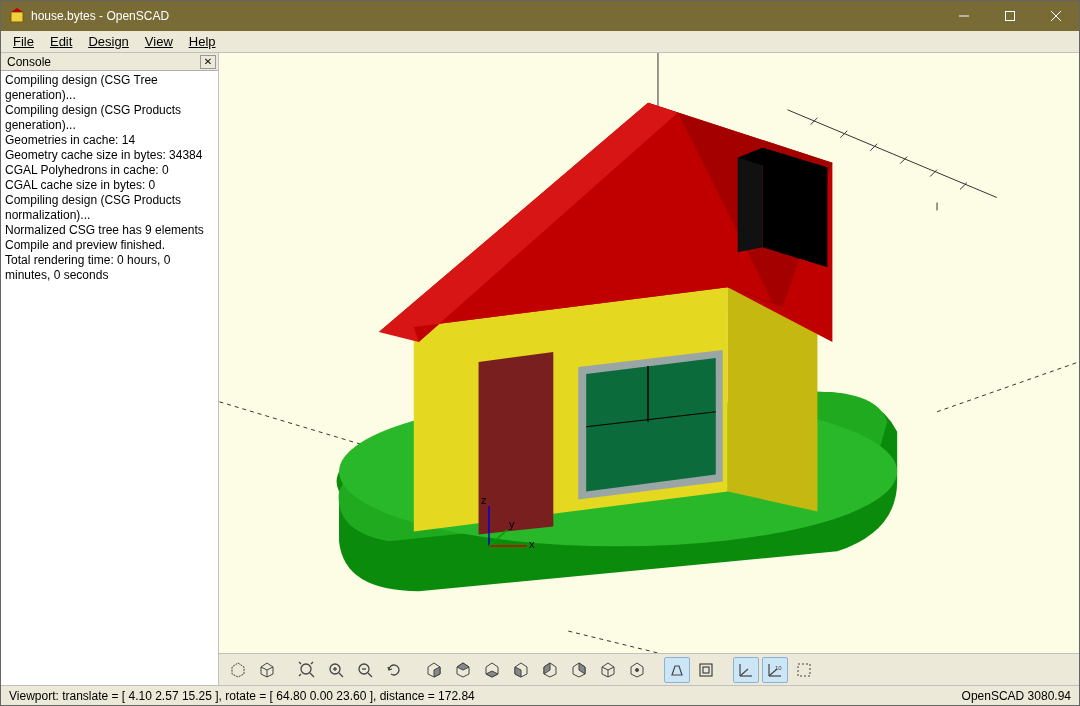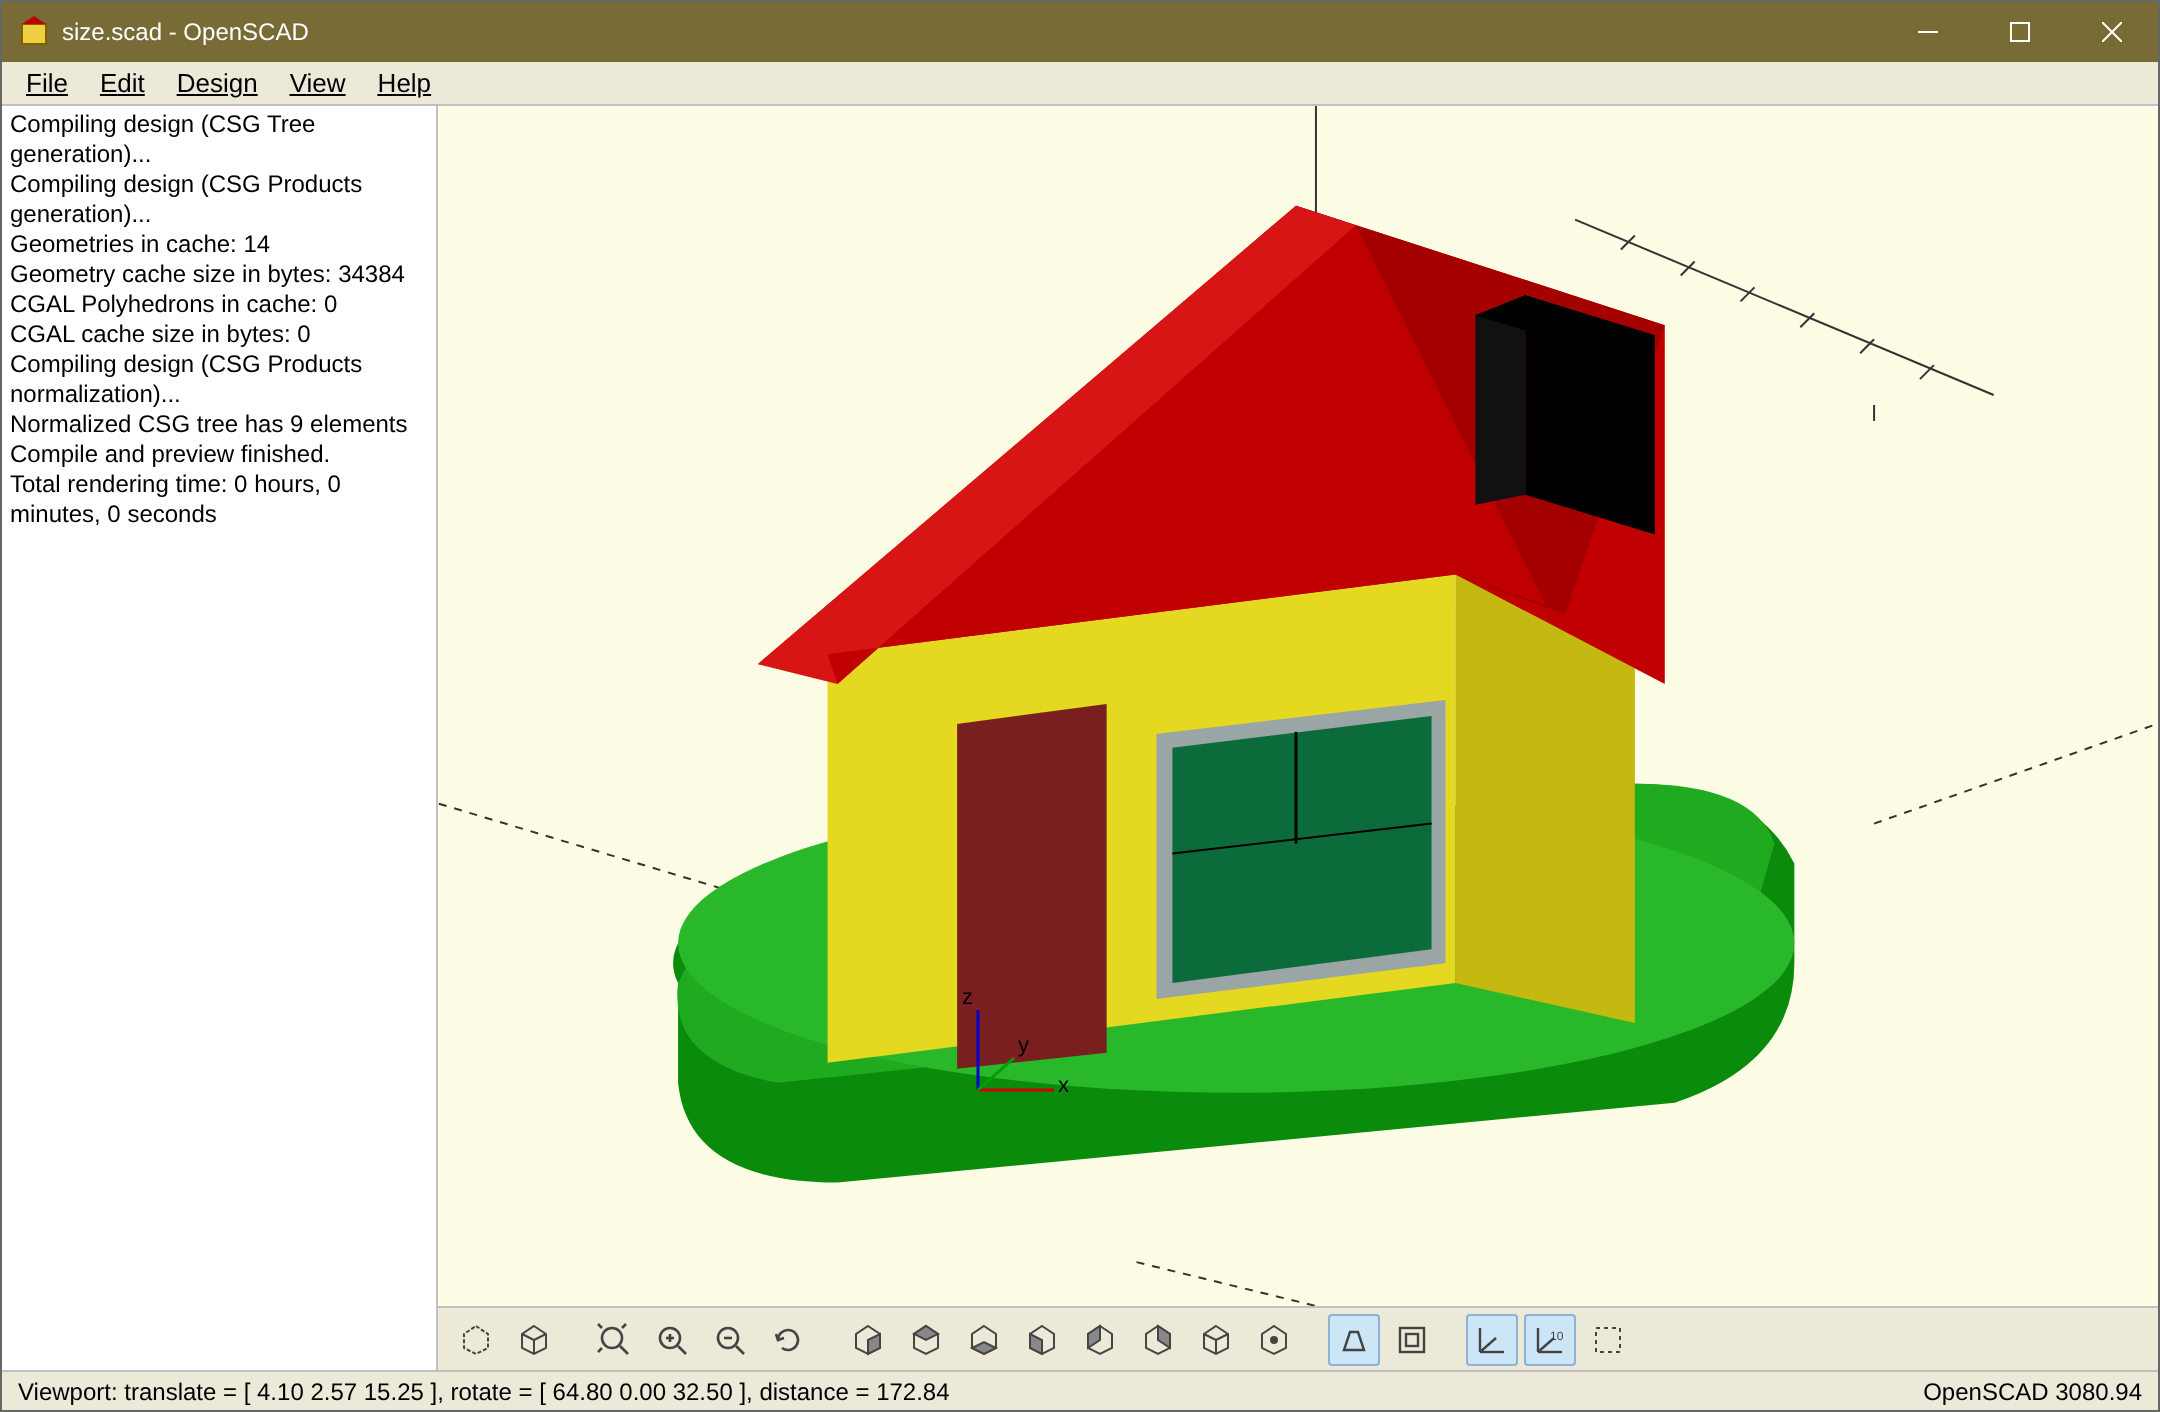--- a/index.html
+++ b/index.html
@@ -141,21 +141,21 @@
 </head>
 <body>
 
 <div class="titlebar">
   <span class="app-icon">
     <svg viewBox="0 0 16 16">
         <rect x="2" y="4" width="12" height="10" fill="#f0d040" stroke="#806000"></rect>
         <polygon points="2,4 8,0 14,4" fill="#c00000"></polygon>
       </svg>
   </span>
-  <span class="title">size.scad - OpenSCAD</span>
+  <span class="title">house.bytes - OpenSCAD</span>
   <span class="spacer"></span>
   <div class="win-controls">
     <div class="win-btn">
         <svg viewBox="0 0 10 10">
           <line x1="0" y1="5" x2="10" y2="5"></line>
         </svg>
       </div>
     <div class="win-btn">
         <svg viewBox="0 0 10 10">
           <rect x="0.5" y="0.5" width="9" height="9"></rect>
@@ -174,20 +174,25 @@
   <div class="menu-item"><u>F</u>ile</div>
   <div class="menu-item"><u>E</u>dit</div>
   <div class="menu-item"><u>D</u>esign</div>
   <div class="menu-item"><u>V</u>iew</div>
   <div class="menu-item" style="margin-left:0"><u>H</u>elp</div>
 </div>
 
 <div class="main">
 
   <div class="console-panel">
+    <div class="console-header">
+      <span>Console</span>
+      <span class="spacer"></span>
+      <div class="console-close">✕</div>
+    </div>
     <div class="console-body">Compiling design (CSG Tree generation)...
 Compiling design (CSG Products generation)...
 Geometries in cache: 14
 Geometry cache size in bytes: 34384
 CGAL Polyhedrons in cache: 0
 CGAL cache size in bytes: 0
 Compiling design (CSG Products normalization)...
 Normalized CSG tree has 9 elements
 Compile and preview finished.
 Total rendering time: 0 hours, 0 minutes, 0 seconds</div>
@@ -386,16 +391,16 @@
       <div class="tb-btn" title="Show Crosshairs">
           <svg viewBox="0 0 18 18" fill="none" stroke="#444" stroke-width="1" stroke-dasharray="2 2">
             <rect x="3" y="3" width="12" height="12"></rect>
           </svg>
         </div>
     </div>
   </div>
 </div>
 
 <div class="statusbar">
-  <span>Viewport: translate = [ 4.10 2.57 15.25 ], rotate = [ 64.80 0.00 32.50 ], distance = 172.84</span>
+  <span>Viewport: translate = [ 4.10 2.57 15.25 ], rotate = [ 64.80 0.00 23.60 ], distance = 172.84</span>
   <span class="spacer"></span>
   <span>OpenSCAD 3080.94</span>
 </div>
 
 </body></html>

